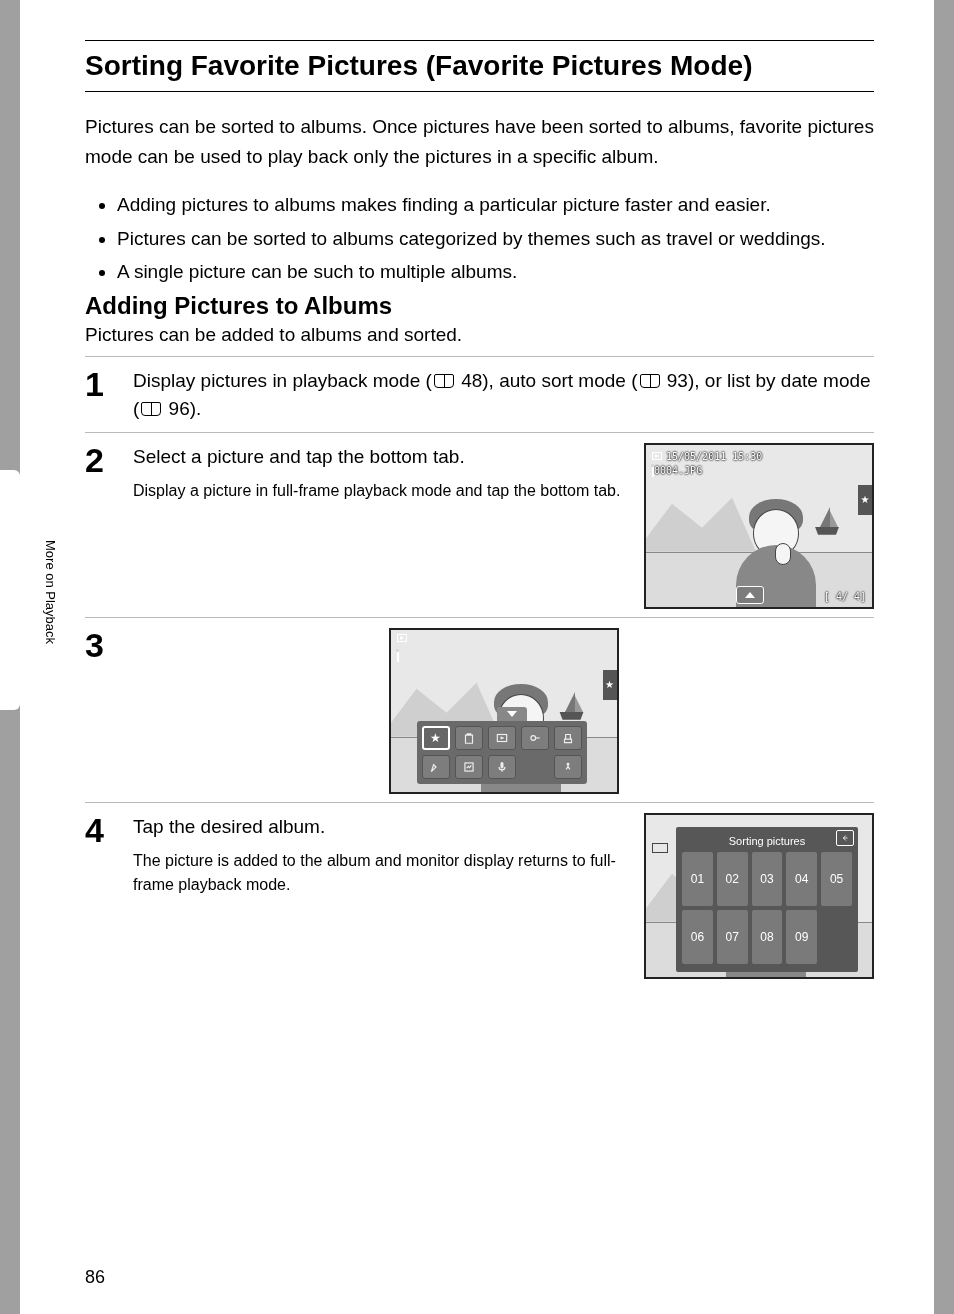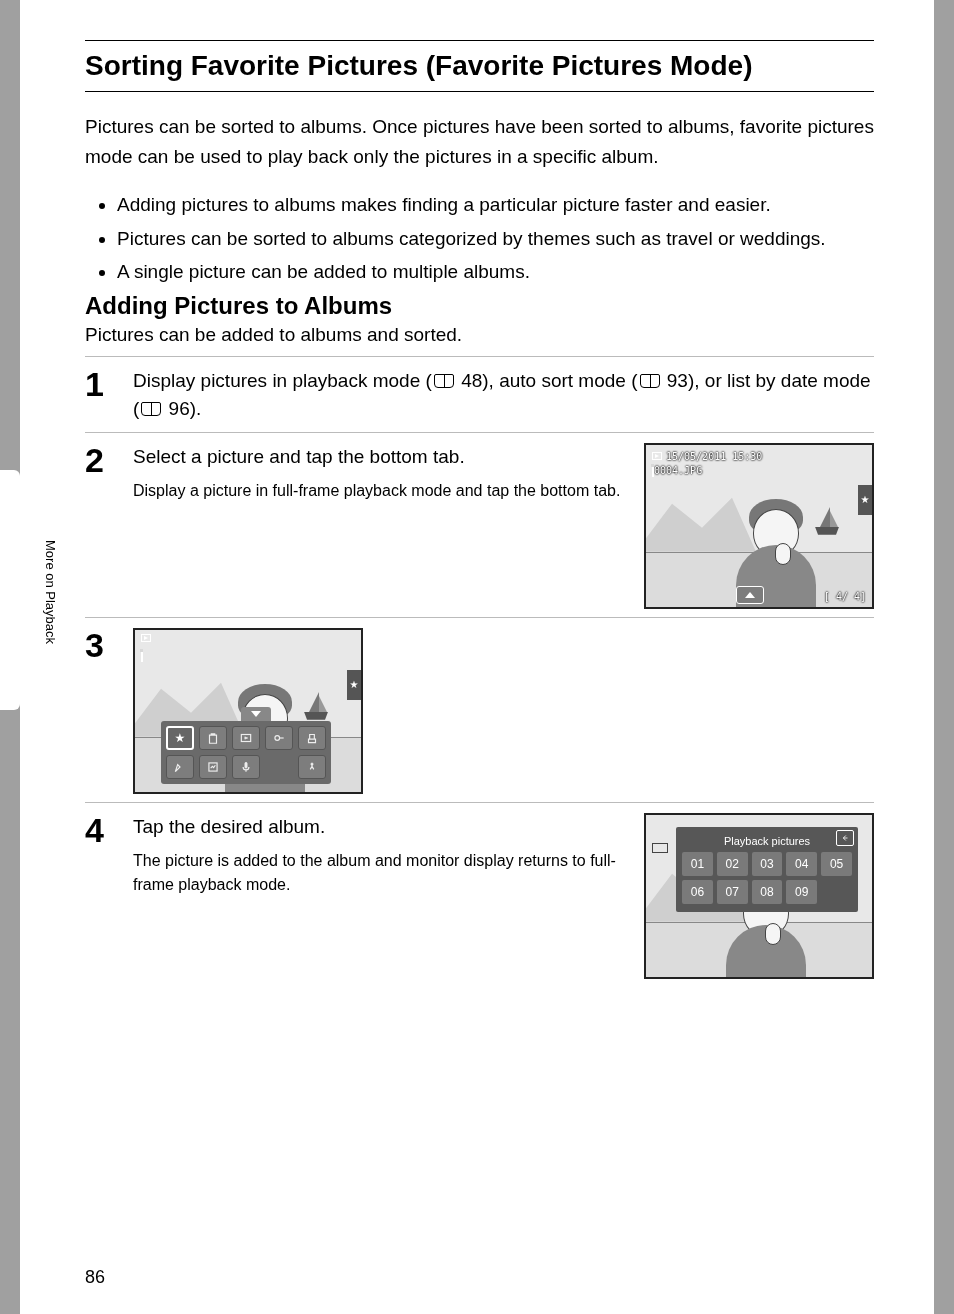--- a/index.html
+++ b/index.html
@@ -56,21 +56,21 @@
     gap: 16px;
   }
   .step-num {
     font-size: 34px;
     font-weight: bold;
     line-height: 1;
     min-width: 32px;
   }
   .step-body { flex: 1; font-size: 19px; line-height: 1.5; }
   .step-title { font-size: 19px; }
-  .step-row { display: flex; gap: 20px; align-items: flex-start; }
+  .step-row { display: flex; gap: 20px; align-items: flex-start; justify-content: center; }
   .step-text { flex: 1; }
   .step-text .sub { font-size: 16px; margin-top: 8px; line-height: 1.5; }
   .book-icon {
     display: inline-block;
     width: 20px; height: 14px;
     border: 1.5px solid #000;
     border-radius: 2px 2px 4px 4px;
     position: relative;
     vertical-align: -1px;
     margin: 0 2px;
@@ -168,42 +168,42 @@
   .mbtn.sel{ border:2px solid #fff; background:#666;}
   .mbtn svg{ width:14px;height:14px; fill:#eee; stroke:#eee;}
   .down-chev{position:absolute; left:80px; top:-14px; width:30px; height:14px; background:#888; border-radius:3px 3px 0 0; display:flex;align-items:center;justify-content:center;}
   .down-chev::after{content:"";border-left:5px solid transparent;border-right:5px solid transparent;border-top:6px solid #fff;}
   
   .album-panel{ position:absolute; left:30px; top:12px; right:14px; background:#575757; padding:5px 6px 8px 6px; border-radius:2px;}
   .album-title{ color:#fff; font-size:11px; text-align:center; padding:1px 0 3px 0;}
   .album-back{ position:absolute; right:4px; top:3px; width:18px;height:16px; border:1.5px solid #fff; border-radius:2px; display:flex;align-items:center;justify-content:center;}
   .album-back svg{width:10px;height:10px;stroke:#fff;fill:none;stroke-width:2;}
   .album-grid{ display:grid; grid-template-columns:repeat(5,1fr); gap:4px;}
-  .acell{ background:#7a7a7a; color:#fff; font-size:12px; text-align:center; padding:3px 0; border-radius:2px;}
+  .acell{ background:#7a7a7a; color:#fff; font-size:12px; text-align:center; padding:18px 0; border-radius:2px;}
   .side-card{ position:absolute; left:6px; top:28px; width:16px;height:10px; border:1.5px solid #444;}
 </style>
 </head>
 <body>
 
 <div class="sidebar-tab"></div>
 
 <div class="page">
 
   <div class="sidebar-label">More on Playback</div>
 
   <div class="title-rule-top"></div>
   <h1 class="page-title">Sorting Favorite Pictures (Favorite Pictures Mode)</h1>
   <div class="title-rule-bottom"></div>
 
   <p class="intro">Pictures can be sorted to albums. Once pictures have been sorted to albums, favorite pictures mode can be used to play back only the pictures in a specific album.</p>
 
   <ul class="bullets">
     <li>Adding pictures to albums makes finding a particular picture faster and easier.</li>
     <li>Pictures can be sorted to albums categorized by themes such as travel or weddings.</li>
-    <li>A single picture can be added to multiple albums.</li>
+    <li>A single picture can be such to multiple albums.</li>
   </ul>
 
   <h2 class="subheading">Adding Pictures to Albums</h2>
   <p class="subdesc">Pictures can be added to albums and sorted.</p>
 
   <div class="step-sep"></div>
 
   <div class="step">
     <div class="step-num">1</div>
     <div class="step-body">
@@ -342,21 +342,21 @@
           <div class="mtn"></div>
           <div class="sea"></div>
         <div class="person" style="left:75px;bottom:-10px">
             <div class="hair"></div>
             <div class="head"></div>
             <div class="body"></div>
             <div class="hand"></div>
           </div>
         <div class="side-card"></div>
         <div class="album-panel">
-          <div class="album-title">Playback pictures</div>
+          <div class="album-title">Sorting pictures</div>
           <div class="album-back">
               <svg viewBox="0 0 24 24">
                 <path d="M14 6l-6 6 6 6M8 12h10"></path>
               </svg>
             </div>
           <div class="album-grid">
             <div class="acell">01</div>
             <div class="acell">02</div>
             <div class="acell">03</div>
             <div class="acell">04</div>

